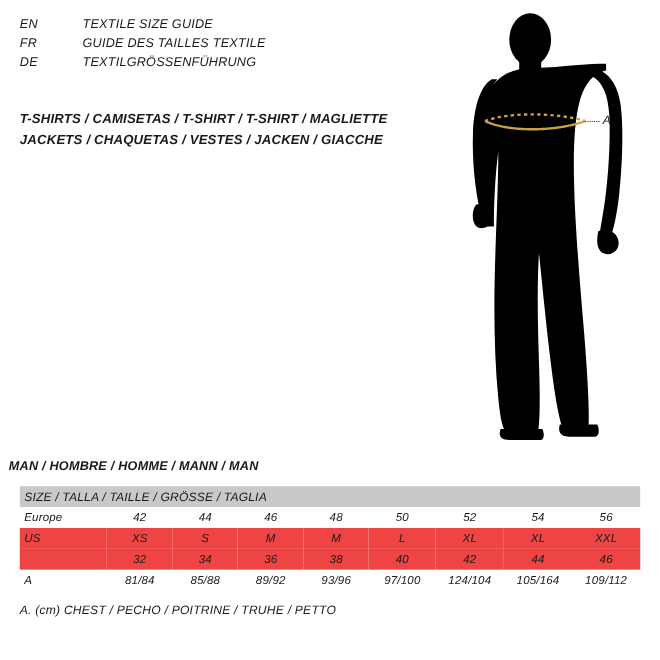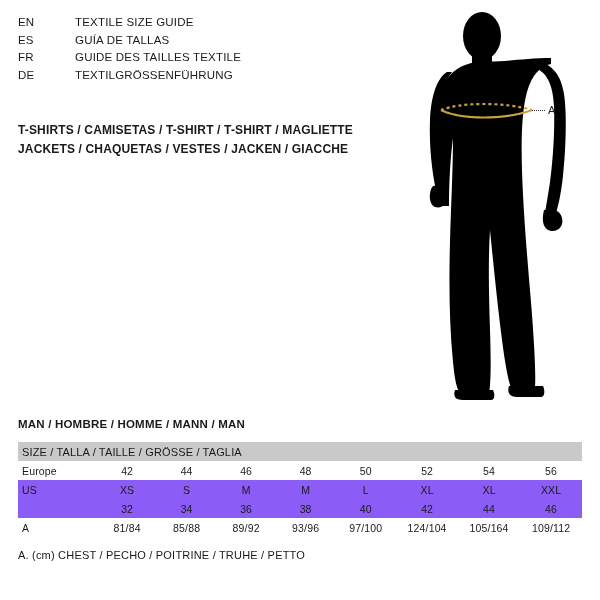--- a/index.html
+++ b/index.html
@@ -12,20 +12,21 @@
     background: #ffffff;
     font-family: "Liberation Sans", sans-serif;
     color: #1a1a1a;
     overflow: hidden;
   }
   .page {
     position: relative;
     width: 600px;
     height: 576px;
     box-sizing: border-box;
+    font-style: italic;
   }
 
   
   .lang-block {
     position: absolute;
     left: 18px;
     top: 14px;
     width: 340px;
   }
   .lang-row {
@@ -43,21 +44,21 @@
   .lang-text {
     color: #1a1a1a;
     white-space: nowrap;
     margin-left: 17px;
   }
 
   
   .category-block {
     position: absolute;
     left: 18px;
-    top: 121px;
+    top: 99px;
     width: 400px;
   }
   .category-line {
     font-size: 12px;
     line-height: 18.5px;
     font-weight: bold;
     letter-spacing: 0.15px;
     white-space: nowrap;
     color: #1a1a1a;
   }
@@ -86,21 +87,21 @@
     left: 532px;
     top: 110px;
     width: 13px;
     height: 1px;
     border-top: 1.5px dotted #333;
   }
 
   
   .man-title {
     position: absolute;
-    left: 18px;
+    left: 8px;
     top: 418px;
     font-size: 11.5px;
     font-weight: bold;
     letter-spacing: 0.2px;
     color: #1a1a1a;
     white-space: nowrap;
   }
   table.size-table {
     position: absolute;
     left: 18px;
@@ -114,21 +115,21 @@
     height: 19px;
     vertical-align: middle;
     letter-spacing: 0.15px;
     color: #1a1a1a;
   }
   .row-head td {
     background: #c9c9c9;
     font-size: 11px;
   }
   .row-alt td {
-    background: #8b5cf6;
+    background: #ef4444;
   }
   .row-plain td {
     background: #ffffff;
   }
   .col-label {
     width: 86px;
     padding-left: 4px !important;
     text-align: left;
   }
   .cell {
@@ -152,24 +153,20 @@
 </style>
 </head>
 <body>
 
 <div class="page">
 
   <div class="lang-block">
     <div class="lang-row">
       <span class="lang-code">EN</span>
       <span class="lang-text">TEXTILE SIZE GUIDE</span>
-    </div>
-    <div class="lang-row">
-      <span class="lang-code">ES</span>
-      <span class="lang-text">GUÍA DE TALLAS</span>
     </div>
     <div class="lang-row">
       <span class="lang-code">FR</span>
       <span class="lang-text">GUIDE DES TAILLES TEXTILE</span>
     </div>
     <div class="lang-row">
       <span class="lang-code">DE</span>
       <span class="lang-text">TEXTILGRÖSSENFÜHRUNG</span>
     </div>
   </div>

